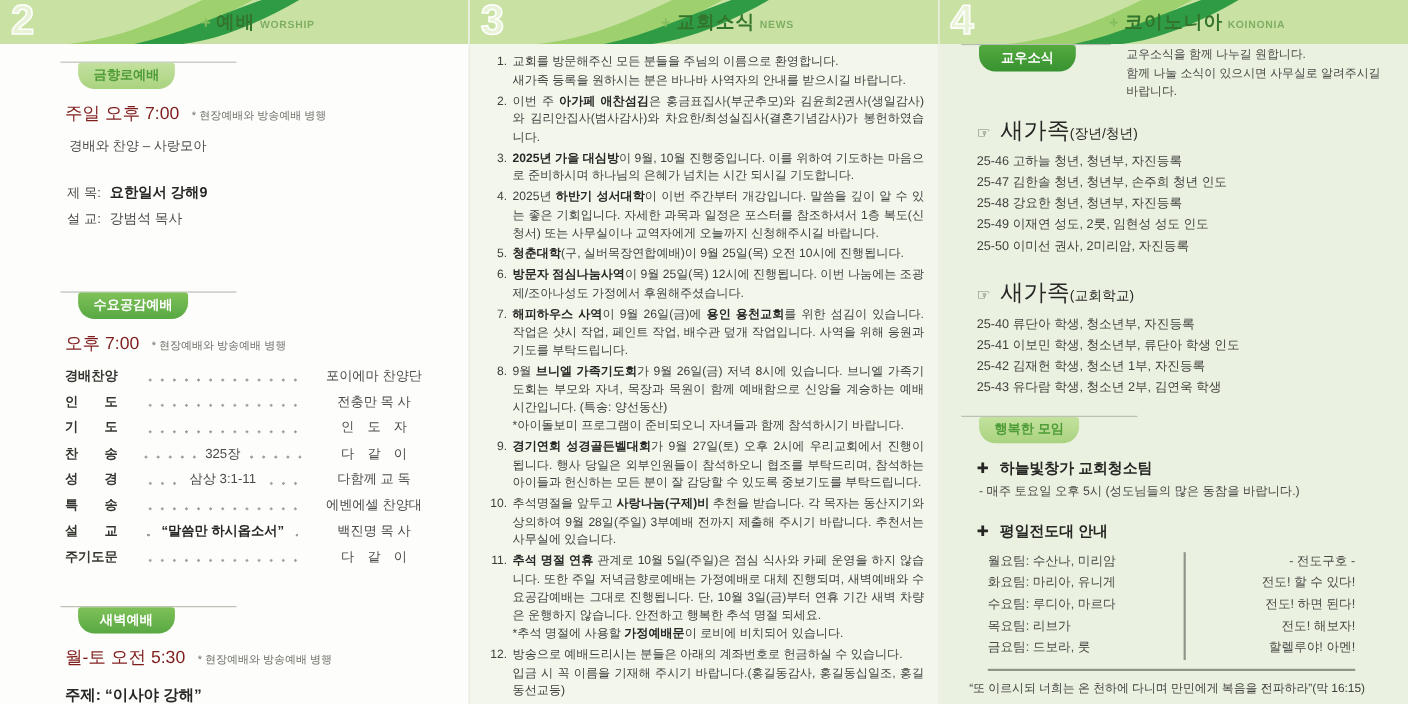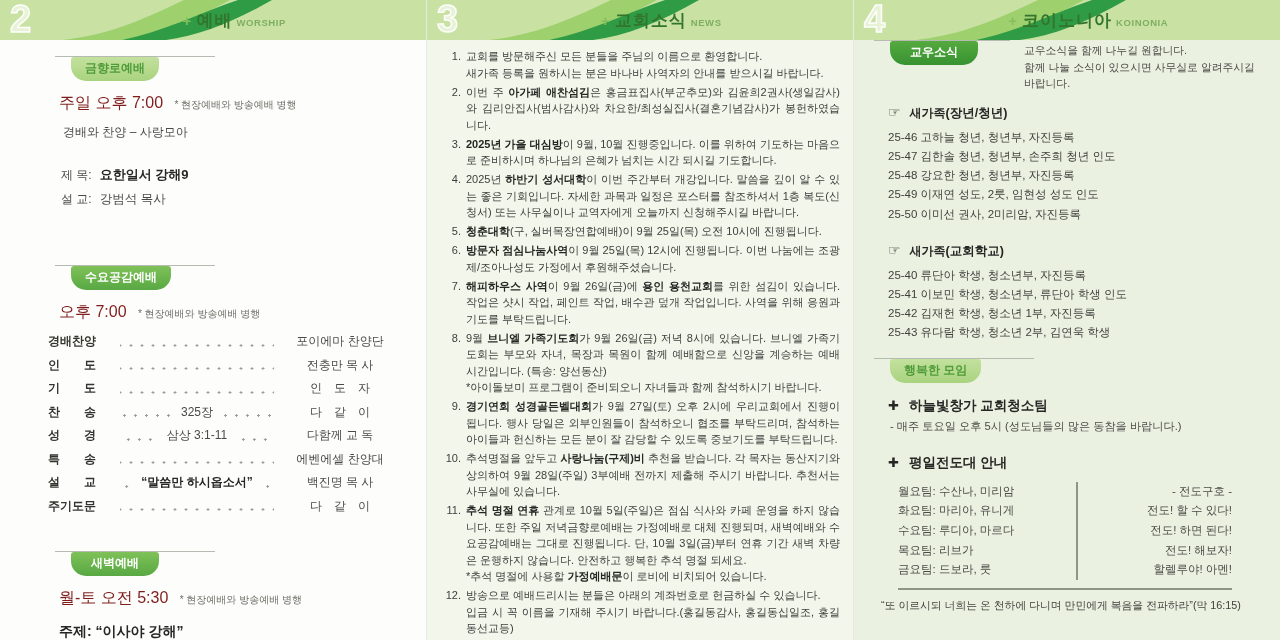--- a/index.html
+++ b/index.html
@@ -46,21 +46,21 @@
   .timeline{margin:12px 0 4px 24px}
   .time{font-size:16px;color:#7f1d1d}
   .note{font-size:10px;color:#6b6f66;margin-left:8px}
   .praise{margin:10px 0 0 28px;color:#4a4a46}
   .sermon{margin:22px 0 0 26px;line-height:1.9}
   .slabel{color:#4a4a46;margin-right:8px}
   .sval{font-weight:700;color:var(--text-bold);font-size:13px}
   .sval2{color:#4a4a46;font-size:12.5px}
   .sec2{margin-top:54px}
   .sec3{margin-top:30px}
-  .rows{margin:10px 2px 0 13px}
+  .rows{margin:10px 2px 0 24px}
   .worship-row{display:flex;align-items:baseline;height:23.5px;font-size:12px}
   .wlabel{width:64px;flex:none;font-weight:700;color:#35352f}
   .leader{flex:1;align-self:center;height:3px;margin:0 8px;
           background-image:radial-gradient(circle,var(--dot) 1.1px,transparent 1.4px);
           background-size:11px 3px;background-repeat:repeat-x;background-position:center}
   .wcenter{flex:none;color:#4a4a46}
   .wcenter.bc{font-weight:700;color:var(--text-bold)}
   .wvalue{flex:none;width:116px;text-align:center;color:#4a4a46}
   .theme{margin:14px 0 0 24px;font-weight:700;font-size:14px;color:var(--text-bold)}
 
@@ -71,22 +71,22 @@
   .num{flex:none;width:21px;text-align:right;margin-right:5px}
   .itext{flex:1;text-align:justify}
   .itext b{color:var(--text-bold)}
 
   
   .p4c{padding:0 18px 0 0;font-size:11.5px}
   .introrow{display:flex;align-items:flex-start}
   .intro{margin-left:14px;font-size:10.8px;line-height:1.55;color:#4a4a46;padding-top:2px}
   .group-h{margin:12px 0 6px 34px;color:var(--text-bold)}
   .hand{font-size:14px;margin-right:9px}
-  .gtitle{font-size:12px;font-weight:700}
-  .gsub{font-size:12.5px;font-weight:700}
+  .gtitle{font-size:21px;font-weight:400}
+  .gsub{font-size:12.5px;font-weight:400}
   .entries{list-style:none;margin:0 0 0 34px;padding:0;line-height:1.66;color:#3f3f3c}
   .sec-happy{margin-top:16px}
   .happy-h{margin:14px 0 4px 34px;font-weight:700;font-size:13.5px;color:var(--text-bold)}
   .cross{margin-right:10px;font-size:13px}
   .happy-line{margin-left:36px;font-size:11.2px;color:#4a4a46}
   .ev{display:flex;margin:10px 30px 0 44px;border-bottom:2px solid var(--rule);padding-bottom:8px}
   .teams{flex:1.15;border-right:2px solid var(--rule);line-height:1.7;color:#4a4a46}
   .teams ul,.slogans ul{list-style:none;margin:0;padding:0}
   .slogans{flex:1;text-align:right;line-height:1.7;color:#4a4a46}
   .verse{text-align:center;margin:9px 18px 0 24px;font-size:10.8px;color:#3f3f3c}

